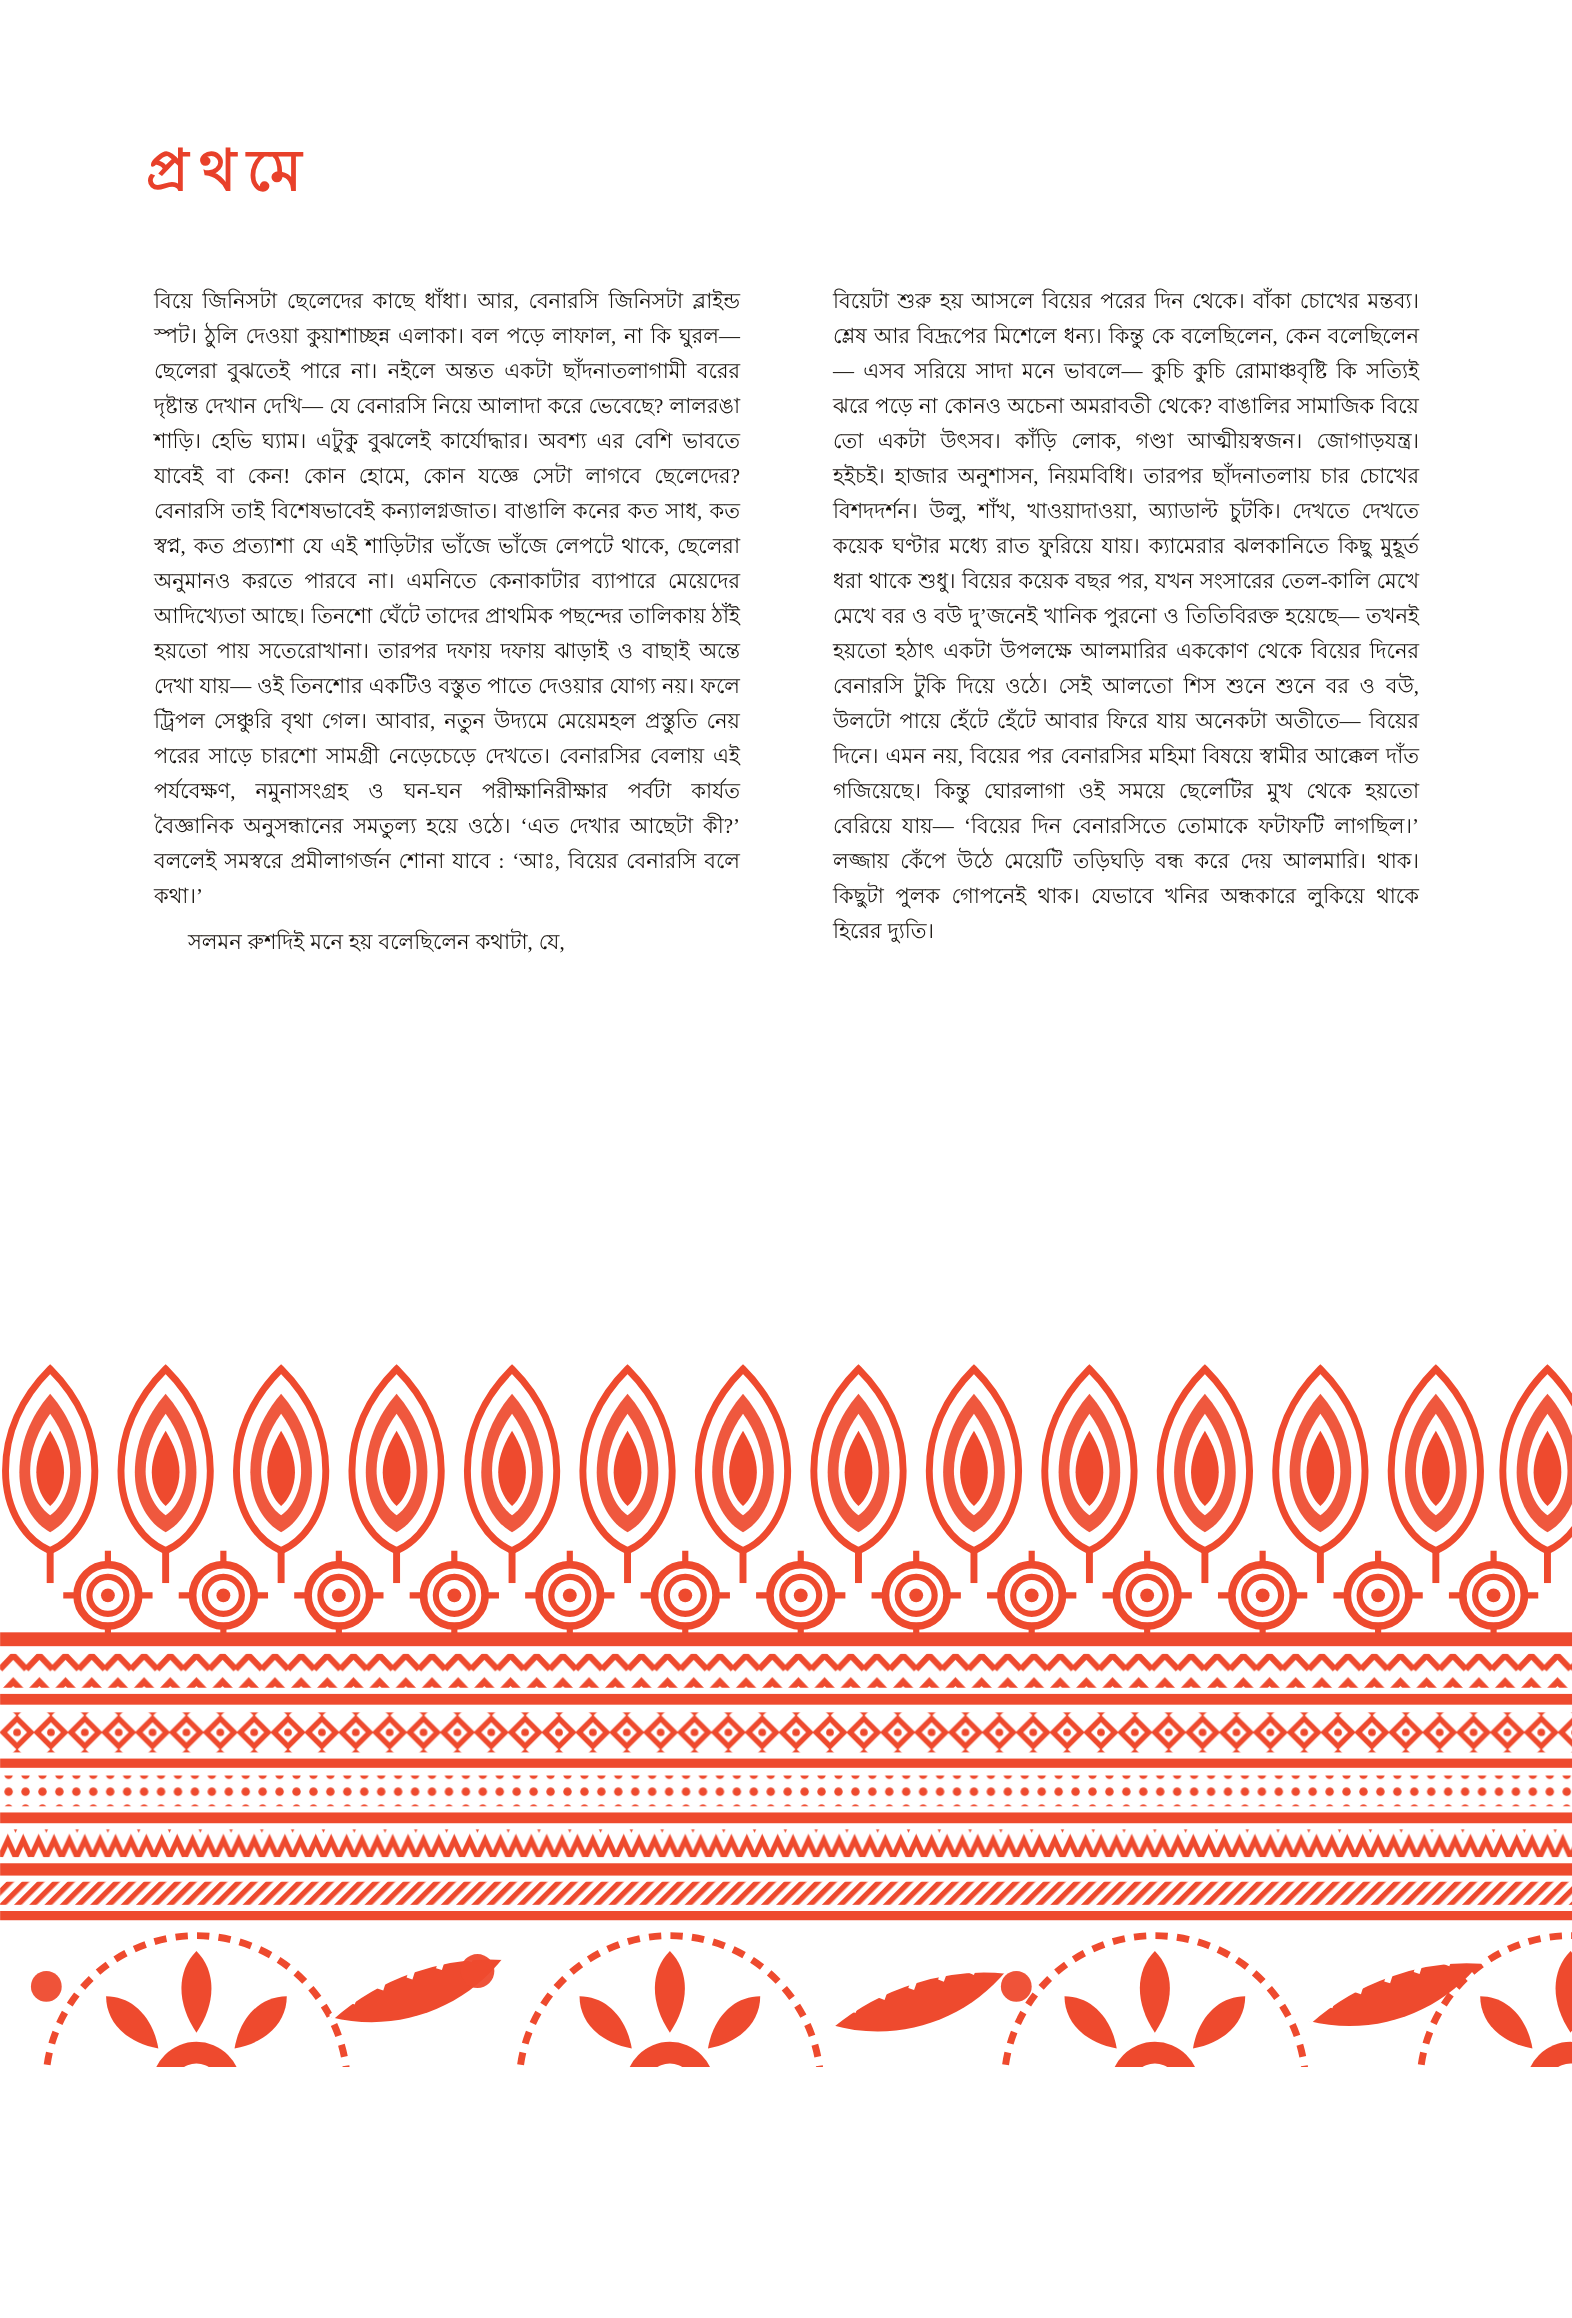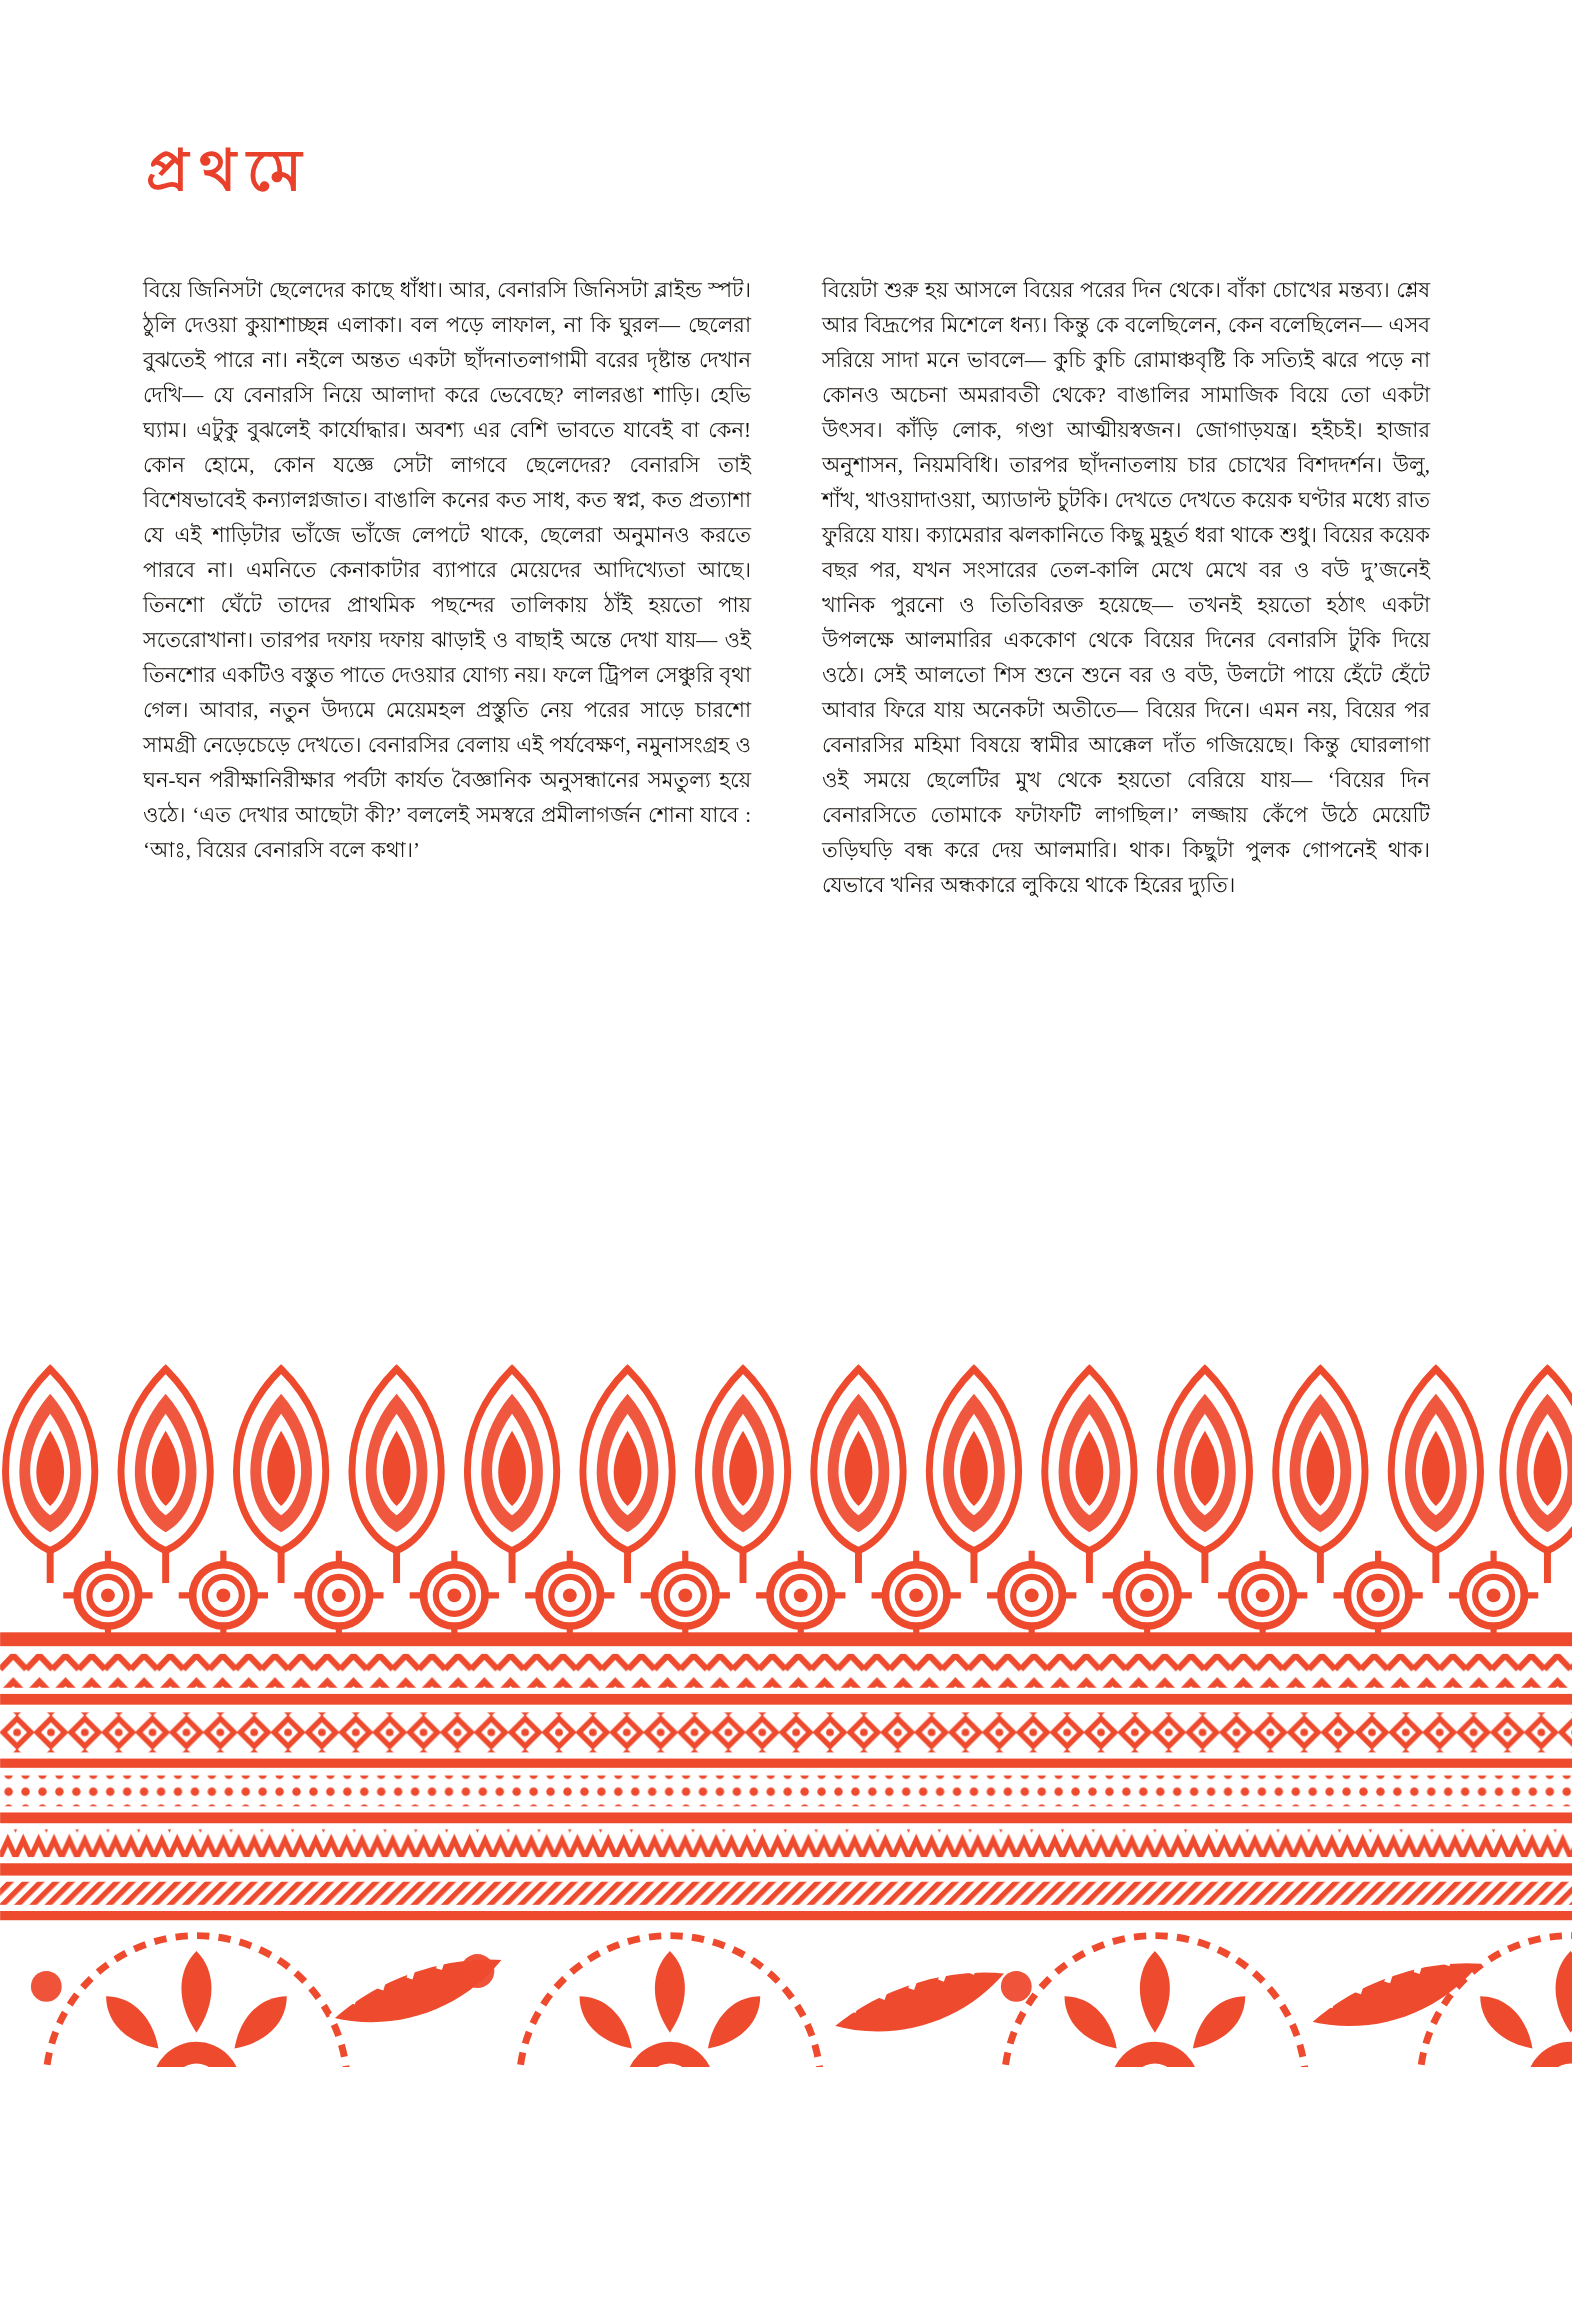--- a/index.html
+++ b/index.html
@@ -43,21 +43,21 @@
     top: 273px;
     width: 1287px;
     height: 1016px;
     display: flex;
     justify-content: space-between;
   }
   .col {
     width: 608px;
   }
   .col p {
-    margin: 0;
+    margin: 11px;
     font-family: "Liberation Serif", serif;
     font-size: 21px;
     line-height: 35px;
     color: #19140f;
     text-align: justify;
     text-justify: inter-word;
     word-spacing: 0.8px;
   }
   .col p.indent {
     text-indent: 34px;
@@ -89,20 +89,21 @@
 <body>
 
 <div id="page">
   <div class="page-inner">
 
     <div id="title">প্রথমে</div>
 
     <div id="body-area">
       <div class="col">
         <p>বিয়ে জিনিসটা ছেলেদের কাছে ধাঁধা। আর, বেনারসি জিনিসটা ব্লাইন্ড স্পট। ঠুলি দেওয়া কুয়াশাচ্ছন্ন এলাকা। বল পড়ে লাফাল, না কি ঘুরল— ছেলেরা বুঝতেই পারে না। নইলে অন্তত একটা ছাঁদনাতলাগামী বরের দৃষ্টান্ত দেখান দেখি— যে বেনারসি নিয়ে আলাদা করে ভেবেছে? লালরঙা শাড়ি। হেভি ঘ্যাম। এটুকু বুঝলেই কার্যোদ্ধার। অবশ্য এর বেশি ভাবতে যাবেই বা কেন! কোন হোমে, কোন যজ্ঞে সেটা লাগবে ছেলেদের? বেনারসি তাই বিশেষভাবেই কন্যালগ্নজাত। বাঙালি কনের কত সাধ, কত স্বপ্ন, কত প্রত্যাশা যে এই শাড়িটার ভাঁজে ভাঁজে লেপটে থাকে, ছেলেরা অনুমানও করতে পারবে না। এমনিতে কেনাকাটার ব্যাপারে মেয়েদের আদিখ্যেতা আছে। তিনশো ঘেঁটে তাদের প্রাথমিক পছন্দের তালিকায় ঠাঁই হয়তো পায় সতেরোখানা। তারপর দফায় দফায় ঝাড়াই ও বাছাই অন্তে দেখা যায়— ওই তিনশোর একটিও বস্তুত পাতে দেওয়ার যোগ্য নয়। ফলে ট্রিপল সেঞ্চুরি বৃথা গেল। আবার, নতুন উদ্যমে মেয়েমহল প্রস্তুতি নেয় পরের সাড়ে চারশো সামগ্রী নেড়েচেড়ে দেখতে। বেনারসির বেলায় এই পর্যবেক্ষণ, নমুনাসংগ্রহ ও ঘন-ঘন পরীক্ষানিরীক্ষার পর্বটা কার্যত বৈজ্ঞানিক অনুসন্ধানের সমতুল্য হয়ে ওঠে। ‘এত দেখার আছেটা কী?’ বললেই সমস্বরে প্রমীলাগর্জন শোনা যাবে : ‘আঃ, বিয়ের বেনারসি বলে কথা।’</p>
+        <p class="indent">সলমন রুশদিই মনে হয় বলেছিলেন কথাটা, যে,</p>
       </div>
       <div class="col">
         <p>বিয়েটা শুরু হয় আসলে বিয়ের পরের দিন থেকে। বাঁকা চোখের মন্তব্য। শ্লেষ আর বিদ্রূপের মিশেলে ধন্য। কিন্তু কে বলেছিলেন, কেন বলেছিলেন— এসব সরিয়ে সাদা মনে ভাবলে— কুচি কুচি রোমাঞ্চবৃষ্টি কি সত্যিই ঝরে পড়ে না কোনও অচেনা অমরাবতী থেকে? বাঙালির সামাজিক বিয়ে তো একটা উৎসব। কাঁড়ি লোক, গণ্ডা আত্মীয়স্বজন। জোগাড়যন্ত্র। হইচই। হাজার অনুশাসন, নিয়মবিধি। তারপর ছাঁদনাতলায় চার চোখের বিশদদর্শন। উলু, শাঁখ, খাওয়াদাওয়া, অ্যাডাল্ট চুটকি। দেখতে দেখতে কয়েক ঘণ্টার মধ্যে রাত ফুরিয়ে যায়। ক্যামেরার ঝলকানিতে কিছু মুহূর্ত ধরা থাকে শুধু। বিয়ের কয়েক বছর পর, যখন সংসারের তেল-কালি মেখে মেখে বর ও বউ দু’জনেই খানিক পুরনো ও তিতিবিরক্ত হয়েছে— তখনই হয়তো হঠাৎ একটা উপলক্ষে আলমারির এককোণ থেকে বিয়ের দিনের বেনারসি টুকি দিয়ে ওঠে। সেই আলতো শিস শুনে শুনে বর ও বউ, উলটো পায়ে হেঁটে হেঁটে আবার ফিরে যায় অনেকটা অতীতে— বিয়ের দিনে। এমন নয়, বিয়ের পর বেনারসির মহিমা বিষয়ে স্বামীর আক্কেল দাঁত গজিয়েছে। কিন্তু ঘোরলাগা ওই সময়ে ছেলেটির মুখ থেকে হয়তো বেরিয়ে যায়— ‘বিয়ের দিন বেনারসিতে তোমাকে ফটাফটি লাগছিল।’ লজ্জায় কেঁপে উঠে মেয়েটি তড়িঘড়ি বন্ধ করে দেয় আলমারি। থাক। কিছুটা পুলক গোপনেই থাক। যেভাবে খনির অন্ধকারে লুকিয়ে থাকে হিরের দ্যুতি।</p>
       </div>
     </div>
 
     <div id="ornament">
       <svg width="1573" height="1010" viewBox="0 0 2043 1312" xmlns="http://www.w3.org/2000/svg">
         <defs>
 

